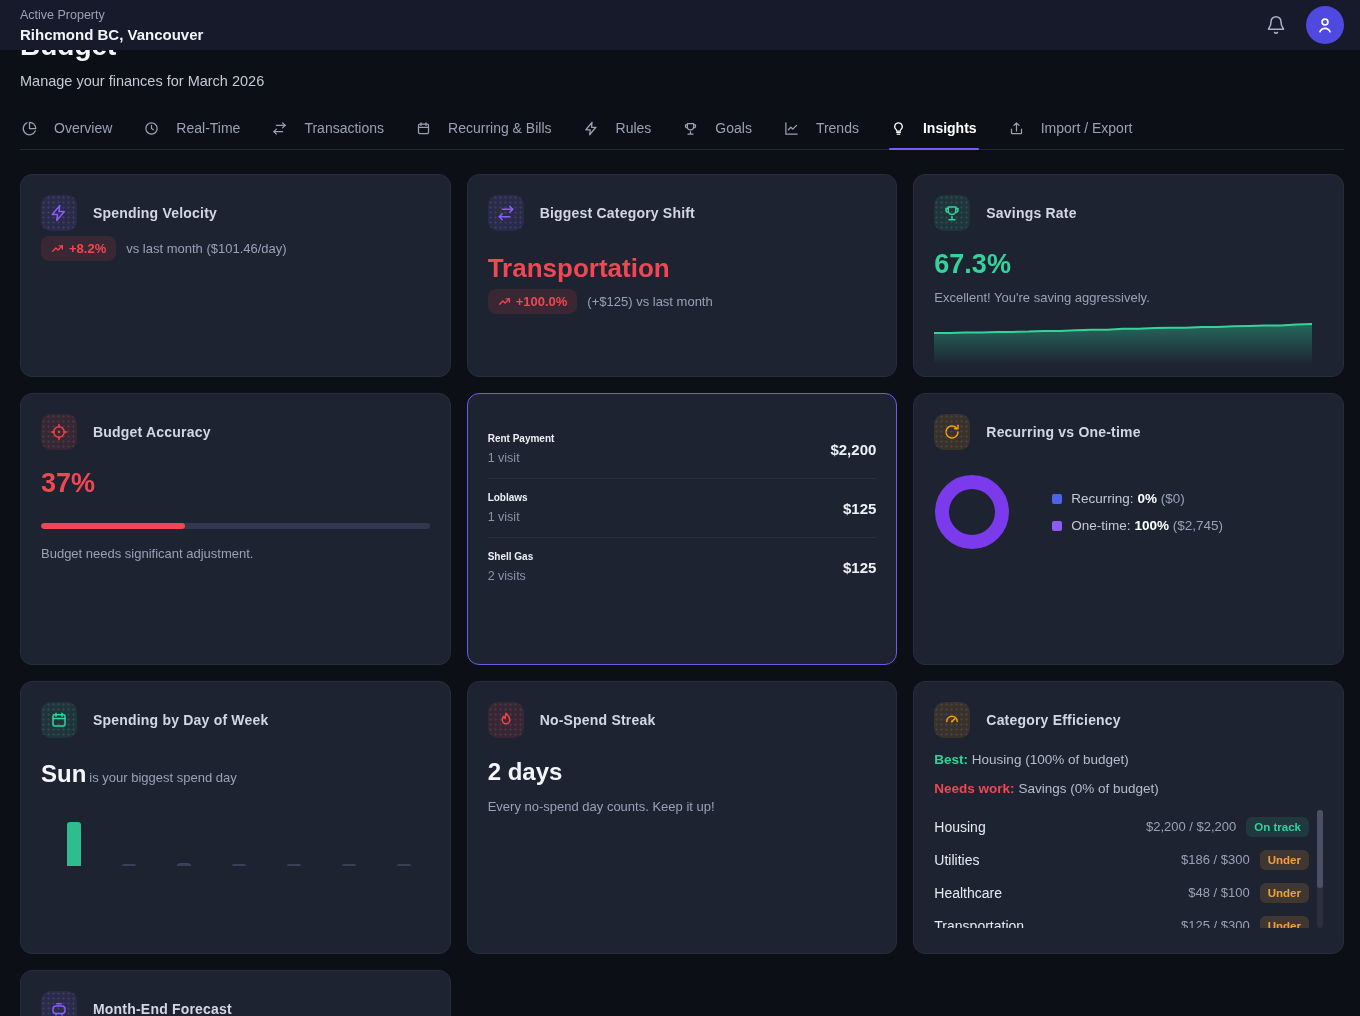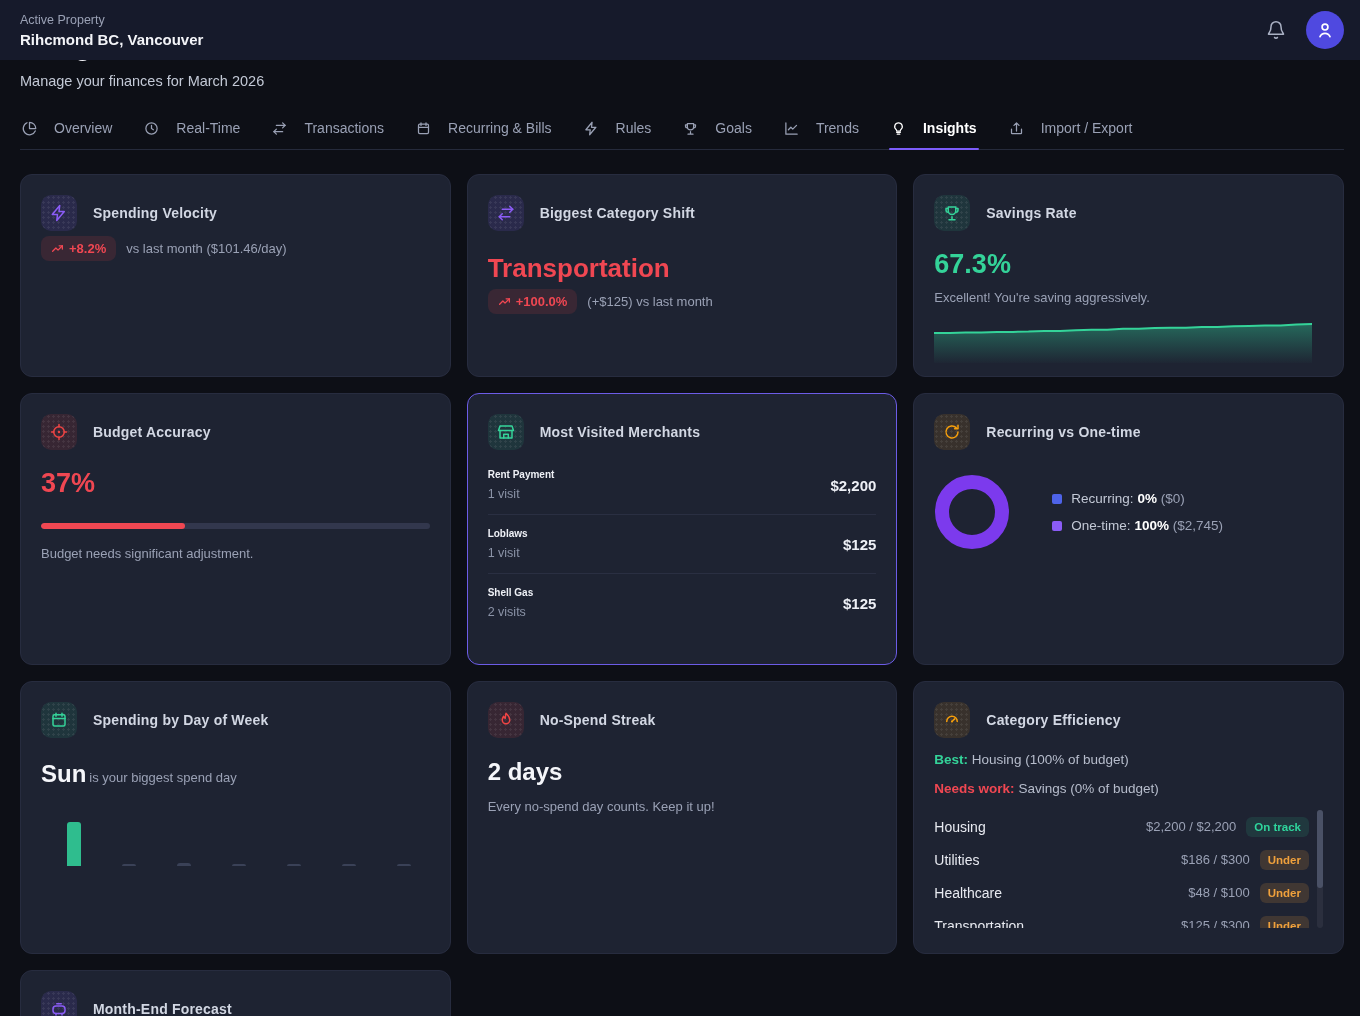--- a/index.html
+++ b/index.html
@@ -6,21 +6,21 @@
   html,body { width:1360px; height:1016px; overflow:hidden; }
   body {
     background:#0d0f16; color:#e8eaf1;
     font-family:"Liberation Sans", sans-serif;
     position:relative;
   }
   svg { display:block; }
 
   
   .topbar {
-    position:absolute; top:0; left:0; right:0; height:60px; z-index:20;
+    position:absolute; top:0; left:0; right:0; height:50px; z-index:20;
     background:#161a2b; display:flex; align-items:center; justify-content:space-between;
     padding:0 16px 0 20px;
   }
   .topbar .tb-label { font-size:12.5px; color:#9aa1b5; margin-bottom:4px; }
   .topbar .tb-prop  { font-size:15px; font-weight:bold; color:#f3f4f8; }
   .tb-right { display:flex; align-items:center; gap:20px; }
   .bell { color:#aab1c4; background:none; border:none; cursor:pointer; }
   .avatar {
     width:38px; height:38px; border-radius:50%;
     background:#4f49e0; display:flex; align-items:center; justify-content:center;
@@ -326,30 +326,20 @@
         <div class="card-title">Budget Accuracy</div>
       </div>
       <div class="big-value big-red" style="margin-top:18px;">37%</div>
       <div class="progress">
           <div style="width: 37%;"></div>
         </div>
       <div class="desc" style="margin-top:17px;">Budget needs significant adjustment.</div>
     </section>
 
     <section class="card highlight">
-      <div class="card-head">
-        <div class="tile tile-green">
-          <svg width="18" height="18" viewBox="0 0 24 24" fill="none" stroke="currentColor" stroke-width="2" stroke-linecap="round" stroke-linejoin="round">
-              <path d="M4 10v10h16V10"></path>
-              <path d="M2 10l2-6h16l2 6H2z"></path>
-              <path d="M9 20v-5h6v5"></path>
-            </svg>
-        </div>
-        <div class="card-title">Most Visited Merchants</div>
-      </div>
       <div class="merchant-list">
         <div class="m-row">
           <div>
             <div class="m-name">Rent Payment</div>
             <div class="m-visits">1 visit</div>
           </div>
           <div class="m-amount">$2,200</div>
         </div>
         <div class="m-row">
           <div>

